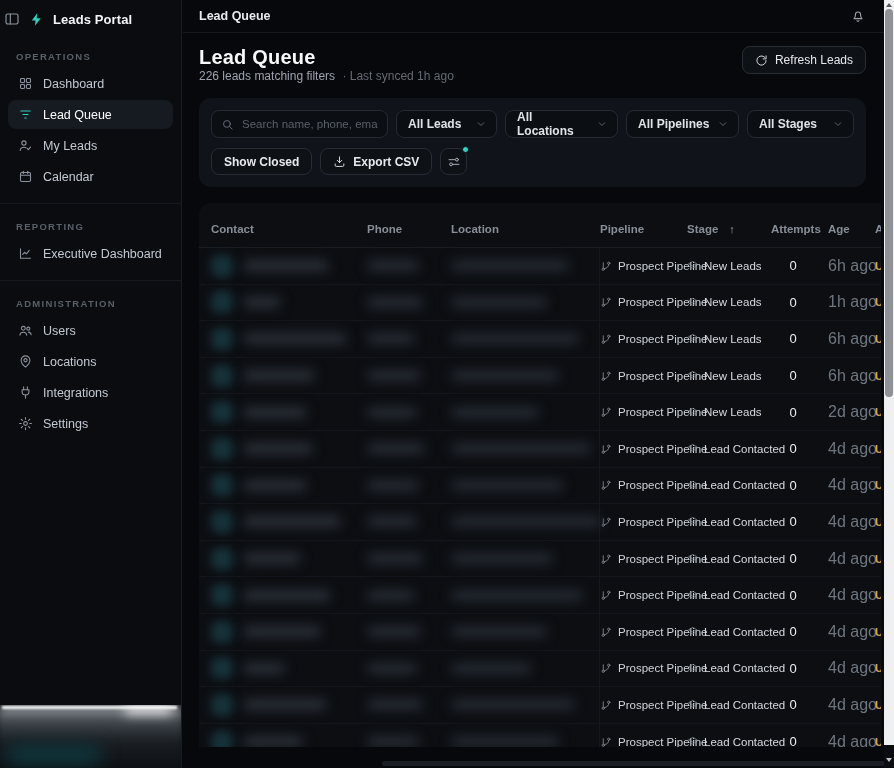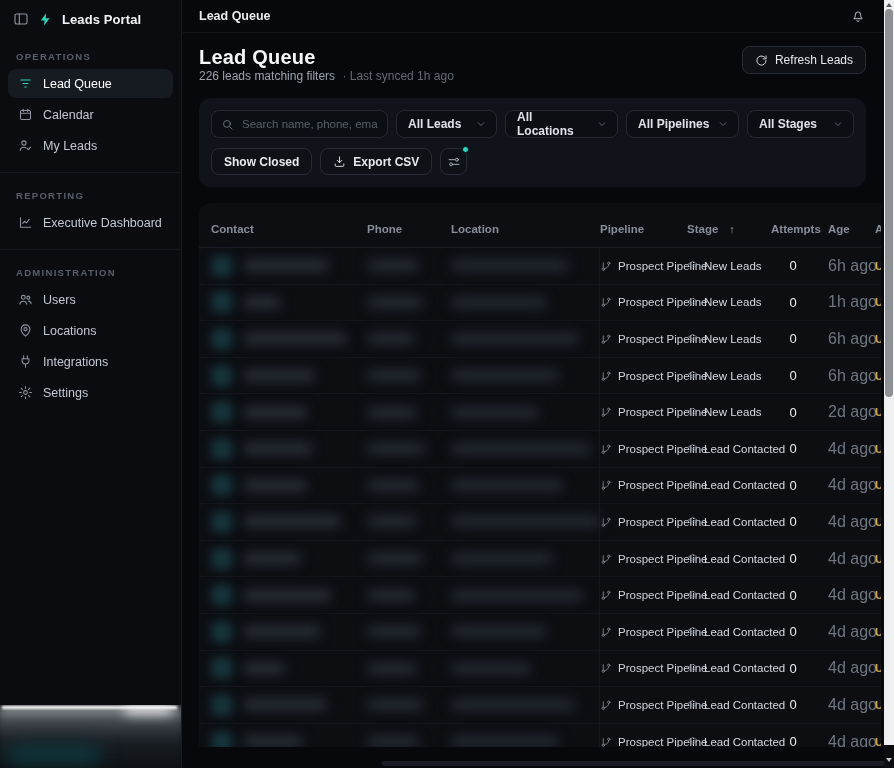--- a/index.html
+++ b/index.html
@@ -8,21 +8,21 @@
     background:#07080b; color:#ecedef;
     font-family:"Liberation Sans", sans-serif;
     position:relative;
   }
   svg { display:block; }
   .ic { stroke:currentColor; fill:none; stroke-width:1.7; stroke-linecap:round; stroke-linejoin:round; }
 
   
   .sidebar { position:absolute; left:0; top:0; width:182px; height:768px;
     background:#0a0c10; border-right:1px solid #191c22; z-index:2; }
-  .sb-header { display:flex; align-items:center; gap:9px; padding:11px 14px 9px 13px; }
+  .sb-header { display:flex; align-items:center; gap:9px; padding:11px 14px 9px 4px; }
   .sb-header .panel-ic { color:#8c939e; }
   .sb-header .zap { color:#2dd4bf; }
   .sb-title { font-size:13px; font-weight:700; color:#f3f4f6; letter-spacing:.1px; }
   .section-label { padding:15px 16px 5px; font-size:9.5px; letter-spacing:1.3px;
     color:#596069; font-weight:700; }
   .nav-item { display:flex; align-items:center; gap:10px; margin:2px 8px;
     padding:7px 10px; border-radius:8px; font-size:12.5px; color:#c3c9d2; cursor:default; }
   .nav-item .nav-ic { color:#8c939e; width:15px; height:15px; }
   .nav-item.active { background:#161a21; color:#ffffff; }
   .nav-item.active .nav-ic { color:#2dd4bf; }
@@ -139,50 +139,61 @@
       </span>
     <span class="zap">
         <svg width="15" height="15" viewBox="0 0 24 24" fill="#2dd4bf">
           <path d="M13 2 4.5 13.5h6L9.5 22l9-12h-6.2z"></path>
         </svg>
       </span>
     <span class="sb-title">Leads Portal</span>
   </div>
   <div id="sb-nav">
       <div class="section-label">OPERATIONS</div>
+      <div class="nav-item">
+        <span class="nav-ic">
+          <svg class="ic" width="15" height="15" viewBox="0 0 24 24">
+            <rect x="4" y="4" width="6.5" height="6.5" rx="1.5"></rect>
+            <rect x="13.5" y="4" width="6.5" height="6.5" rx="1.5"></rect>
+            <rect x="4" y="13.5" width="6.5" height="6.5" rx="1.5"></rect>
+            <rect x="13.5" y="13.5" width="6.5" height="6.5" rx="1.5"></rect>
+          </svg>
+        </span>
+        <span>Dashboard</span>
+      </div>
       <div class="nav-item active">
         <span class="nav-ic">
           <svg class="ic" width="15" height="15" viewBox="0 0 24 24">
             <line x1="4.5" y1="6.5" x2="19.5" y2="6.5"></line>
             <line x1="8" y1="12" x2="16" y2="12"></line>
             <line x1="10.8" y1="17.5" x2="13.2" y2="17.5"></line>
           </svg>
         </span>
         <span>Lead Queue</span>
+      </div>
+      <div class="nav-item">
+        <span class="nav-ic">
+          <svg class="ic" width="15" height="15" viewBox="0 0 24 24">
+            <circle cx="9.5" cy="8" r="3.4"></circle>
+            <path d="M3.5 20c.4-3.3 2.9-5.2 6-5.2 1.2 0 2.3.3 3.2.8"></path>
+            <path d="m14.5 16.5 2 2 3.5-4"></path>
+          </svg>
+        </span>
+        <span>My Leads</span>
       </div>
       <div class="nav-item">
         <span class="nav-ic">
           <svg class="ic" width="15" height="15" viewBox="0 0 24 24">
             <rect x="4" y="5.5" width="16" height="14.5" rx="2"></rect>
             <line x1="4" y1="10" x2="20" y2="10"></line>
             <line x1="8.5" y1="3.5" x2="8.5" y2="7"></line>
             <line x1="15.5" y1="3.5" x2="15.5" y2="7"></line>
           </svg>
         </span>
         <span>Calendar</span>
-      </div>
-      <div class="nav-item">
-        <span class="nav-ic">
-          <svg class="ic" width="15" height="15" viewBox="0 0 24 24">
-            <circle cx="9.5" cy="8" r="3.4"></circle>
-            <path d="M3.5 20c.4-3.3 2.9-5.2 6-5.2 1.2 0 2.3.3 3.2.8"></path>
-            <path d="m14.5 16.5 2 2 3.5-4"></path>
-          </svg>
-        </span>
-        <span>My Leads</span>
       </div>
       <div class="sb-divider"></div>
       <div class="section-label">REPORTING</div>
       <div class="nav-item">
         <span class="nav-ic">
           <svg class="ic" width="15" height="15" viewBox="0 0 24 24">
             <path d="M4 4.5v15h16"></path>
             <path d="m7.5 13.5 3-3.5 3 2.5 4.5-5.5"></path>
           </svg>
         </span>

